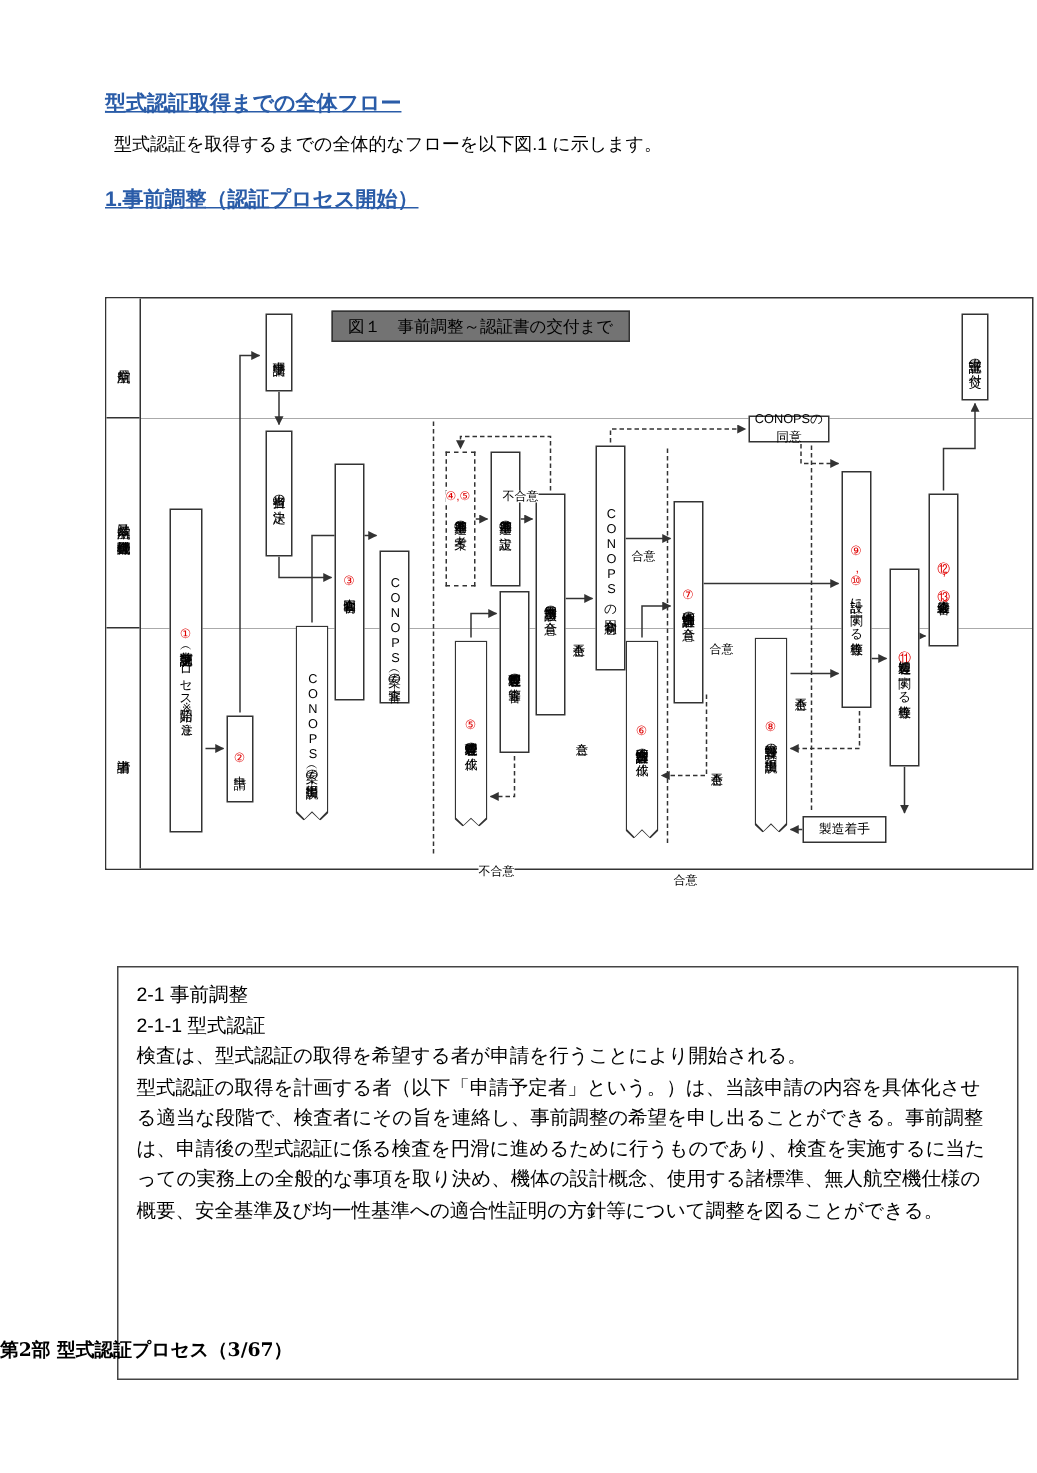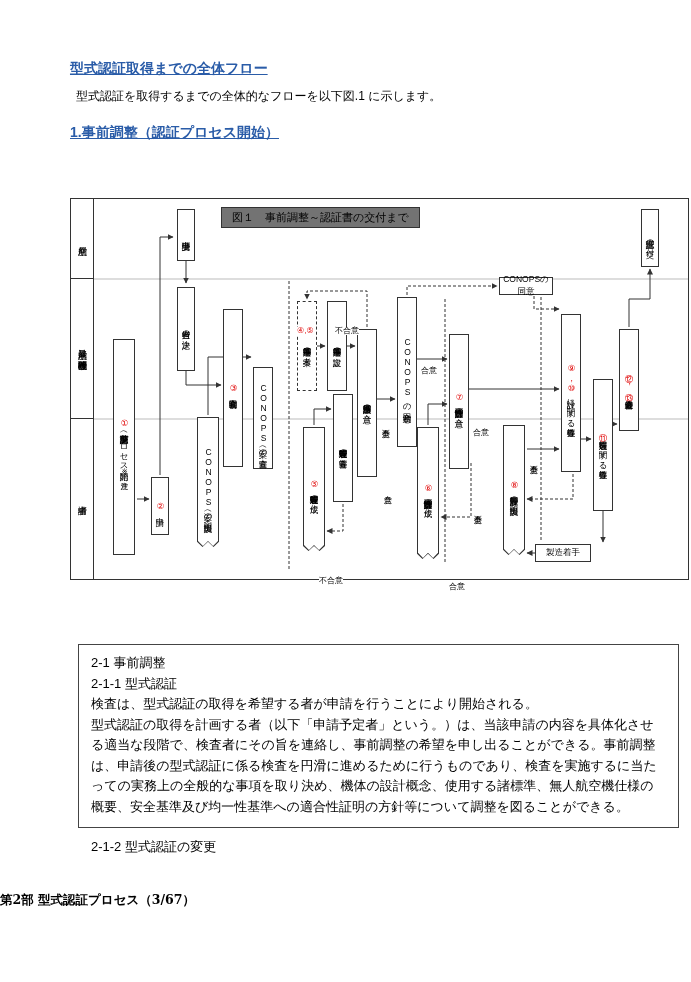--- a/index.html
+++ b/index.html
@@ -38,21 +38,21 @@
     clip-path:polygon(0 0,100% 0,100% 96%,75% 100%,50% 96%,25% 100%,0 96%); }
   .doc-in { position:absolute; left:1px; top:1px; right:1px; bottom:1px; background:#fff;
     clip-path:polygon(0 0,100% 0,100% 96%,75% 100%,50% 96%,25% 100%,0 96%);
     writing-mode:vertical-rl; text-orientation:upright; font-size:8.5px; line-height:1.08;
     display:flex; align-items:center; justify-content:center; text-align:center; }
   .red { color:#e00000; }
   .note { font-size:7.5px; }
   .tag { position:absolute; z-index:3; font-size:8px; line-height:1; background:#fff;margin-top:44px; }
   .tag.v { writing-mode:vertical-rl; text-orientation:upright; }
 
-  #textbox { position:absolute; left:78px; top:644px; width:601px; height:184px; border:1px solid #444;
+  #textbox { position:absolute; left:78px; top:644px; width:601px; height:276px; border:1px solid #444;
     box-sizing:border-box; padding:8px 12px; font-size:13px; line-height:1.58; }
   #textbox .ln { margin:0; }
   #textbox .sp { height:20px; }
 
   #page-footer { position:absolute; left:0; top:892px; width:100%; text-align:left;
     font-family:"DejaVu Serif","Liberation Serif",serif; font-weight:bold; font-size:12.5px; }
 </style>
 </head>
 <body>
 
@@ -215,16 +215,15 @@
   <span class="tag" style="left:248px;top:334px">不合意</span>
   <span class="tag v" style="left:458px;top:216px">不合意</span>
 </div>
 
 <div id="textbox">
   <div class="ln">2-1 事前調整</div>
   <div class="ln">2-1-1 型式認証</div>
   <div class="ln">検査は、型式認証の取得を希望する者が申請を行うことにより開始される。</div>
   <div class="ln">型式認証の取得を計画する者（以下「申請予定者」という。）は、当該申請の内容を具体化させる適当な段階で、検査者にその旨を連絡し、事前調整の希望を申し出ることができる。事前調整は、申請後の型式認証に係る検査を円滑に進めるために行うものであり、検査を実施するに当たっての実務上の全般的な事項を取り決め、機体の設計概念、使用する諸標準、無人航空機仕様の概要、安全基準及び均一性基準への適合性証明の方針等について調整を図ることができる。</div>
   <div class="sp"></div>
-  <div class="ln">2-1-2 型式認証の変更</div>
 </div>
 
 <div id="page-footer">第2部 型式認証プロセス（3/67）</div>
 
 </body></html>

